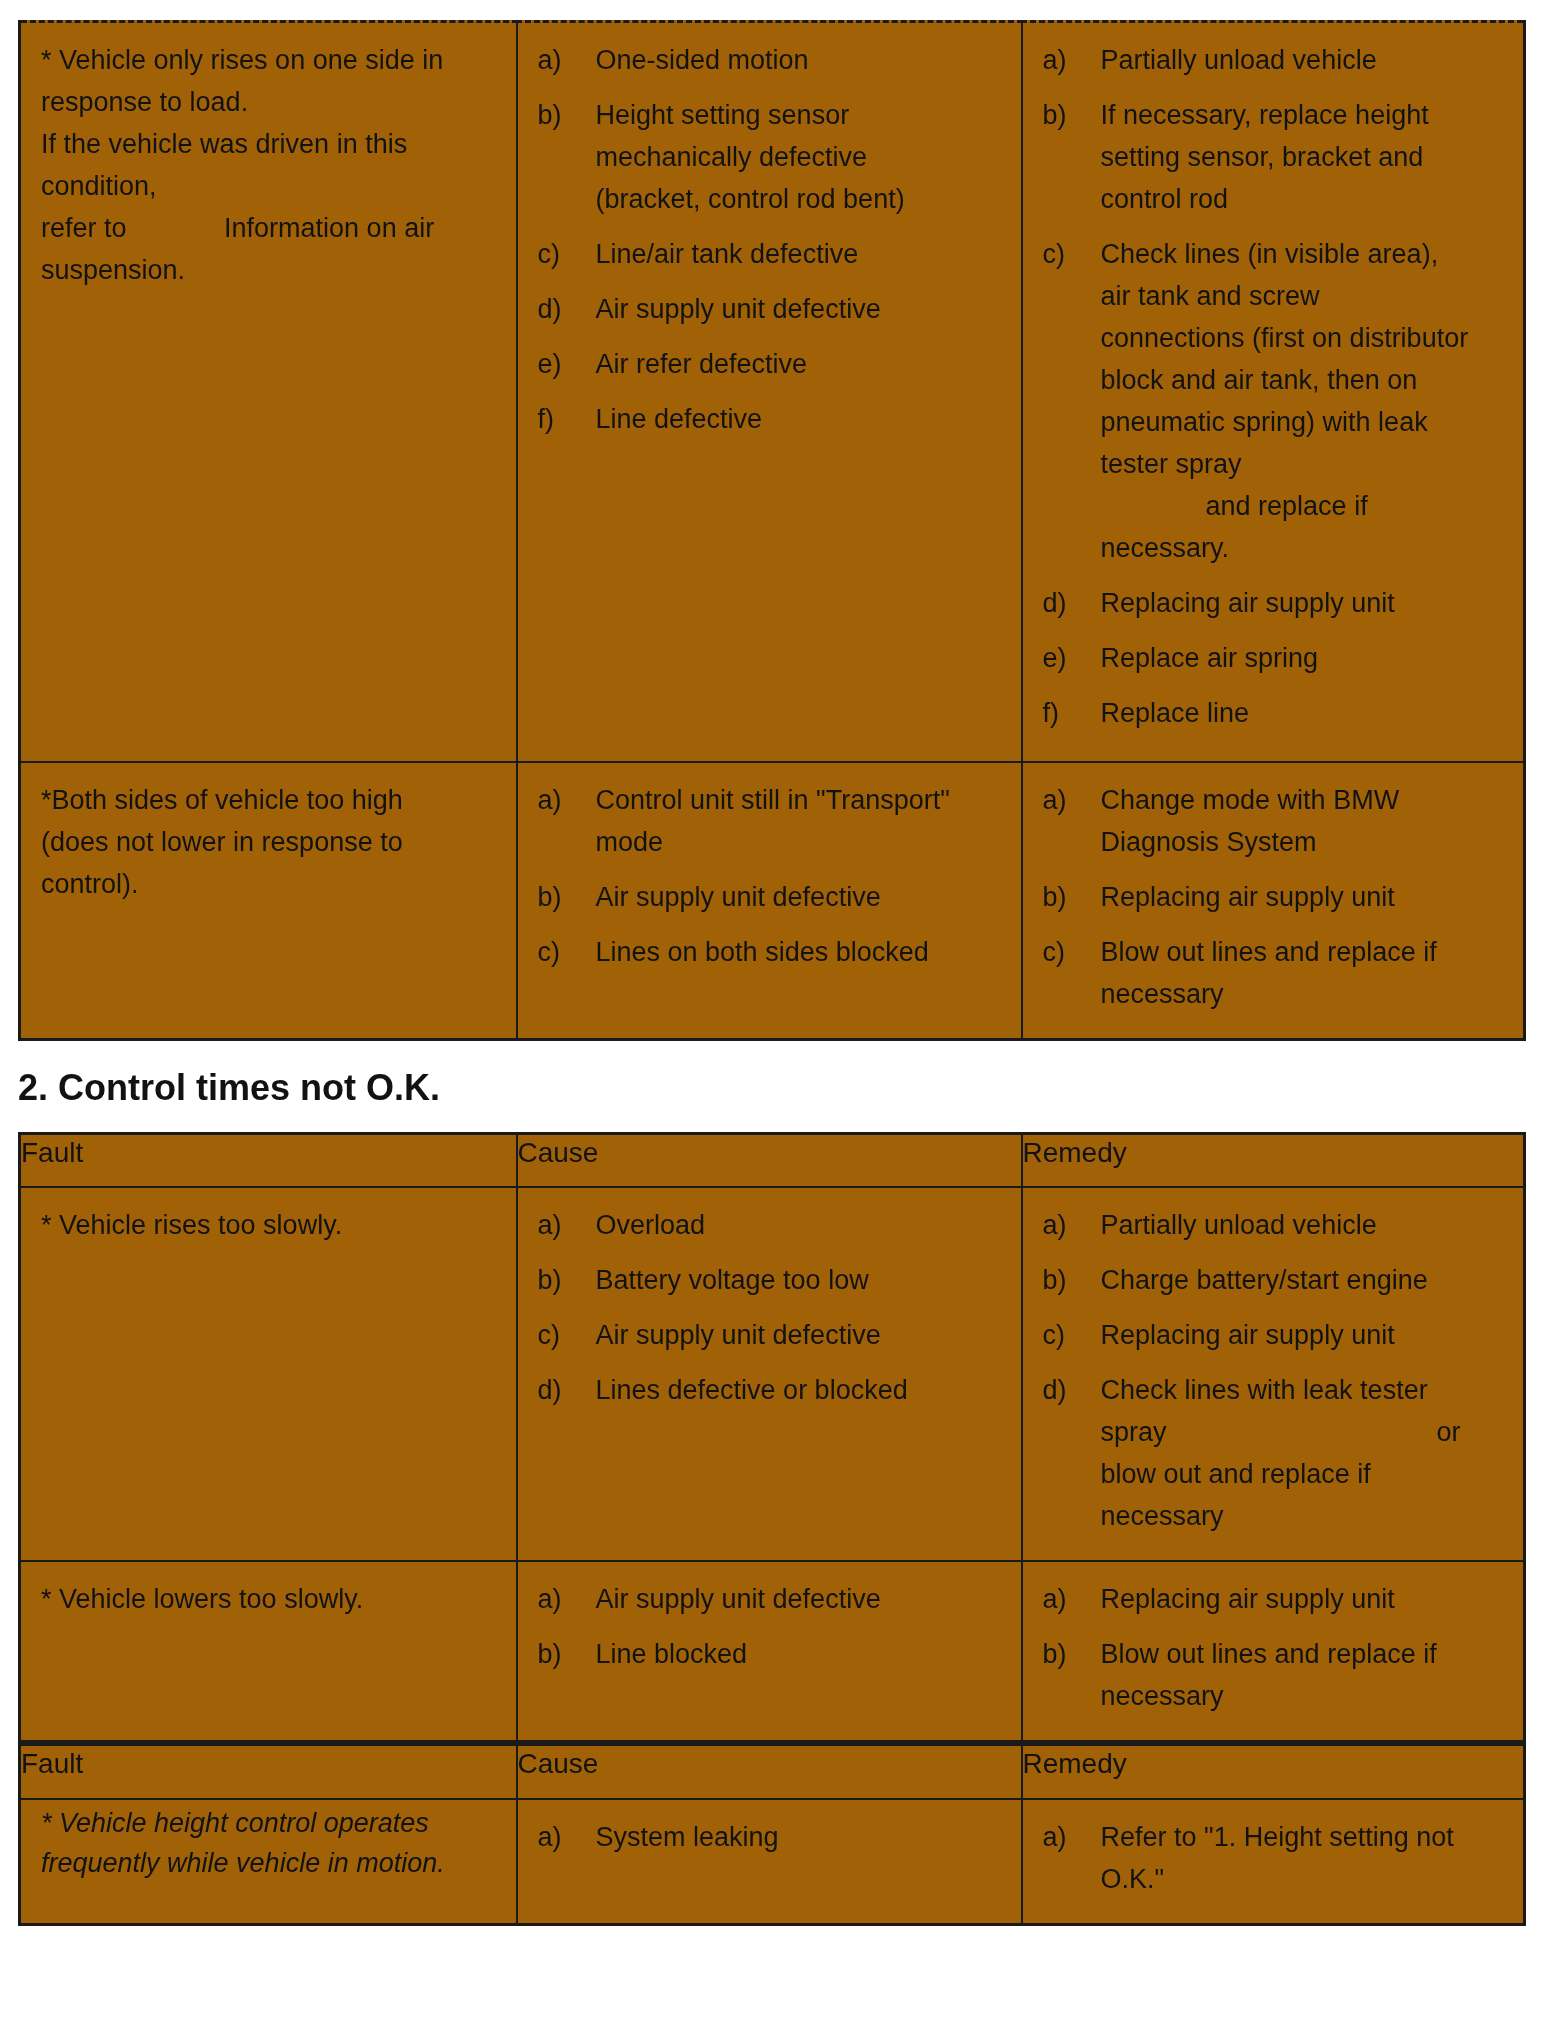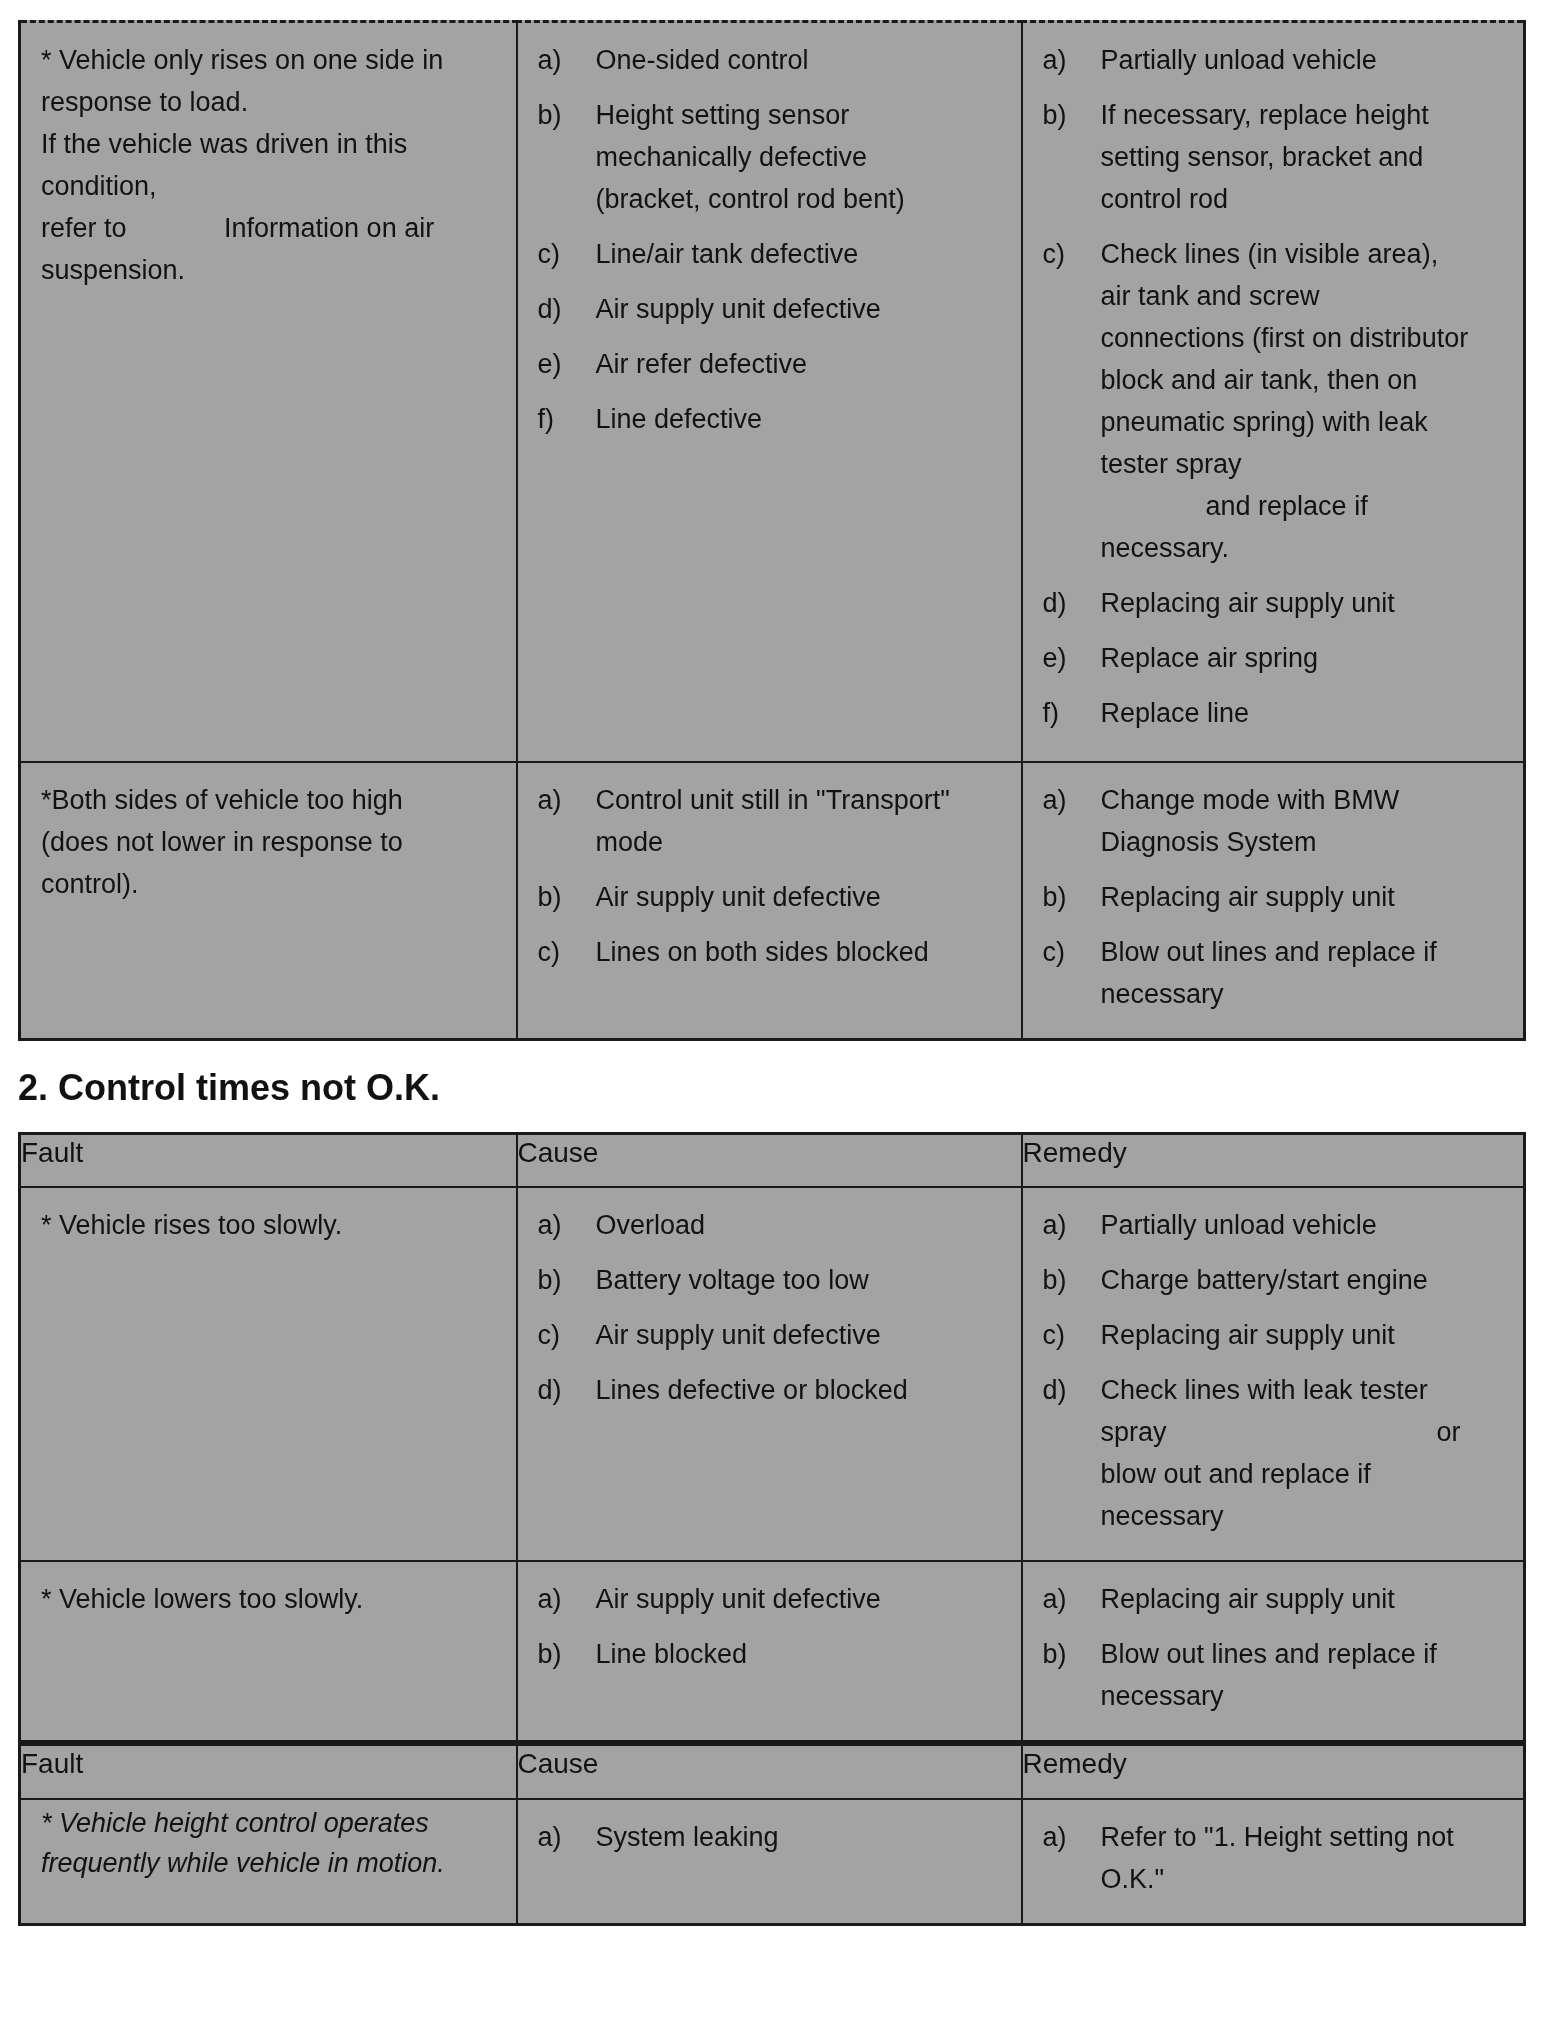--- a/index.html
+++ b/index.html
@@ -14,21 +14,21 @@
     height: 2022px;
     box-sizing: border-box;
     padding: 20px 45px 0 18px;
     background: #fff;
     overflow: hidden;
   }
   table.tbl {
     border-collapse: collapse;
     table-layout: fixed;
     width: 1505px;
-    background: #a3a3a3;
+    background: #a16207;
   }
   table.tbl td, table.tbl th {
     border: 2px solid #1a1a1a;
     vertical-align: top;
     padding: 0;
     box-sizing: border-box;
   }
   table.tbl { border: 3px solid #1a1a1a; }
   table.t1 { border-top: 3px dashed #1a1a1a; }
   col.c-fault  { width: 497px; }
@@ -99,21 +99,21 @@
 response to load.
 If the vehicle was driven in this
 condition,
 refer to             Information on air
 suspension.</div>
       </td>
       <td>
         <div class="items">
           <div class="item">
                 <span class="lbl">a)</span>
-                <span class="txt">One-sided control</span>
+                <span class="txt">One-sided motion</span>
               </div>
           <div class="item">
                 <span class="lbl">b)</span>
                 <span class="txt">Height setting sensor
 mechanically defective
 (bracket, control rod bent)</span>
               </div>
           <div class="item">
                 <span class="lbl">c)</span>
                 <span class="txt">Line/air tank defective</span>

